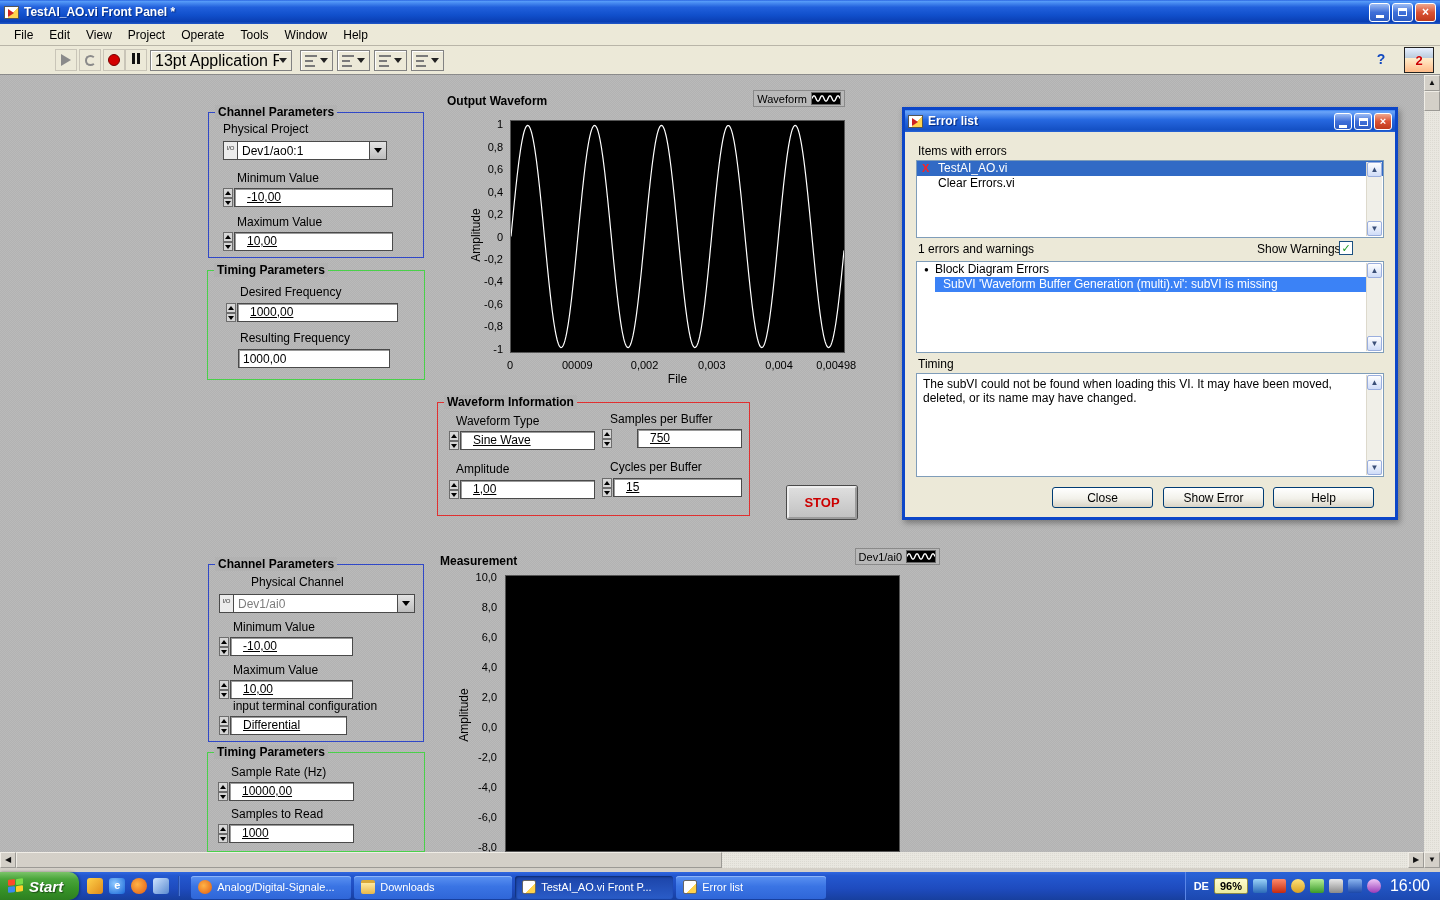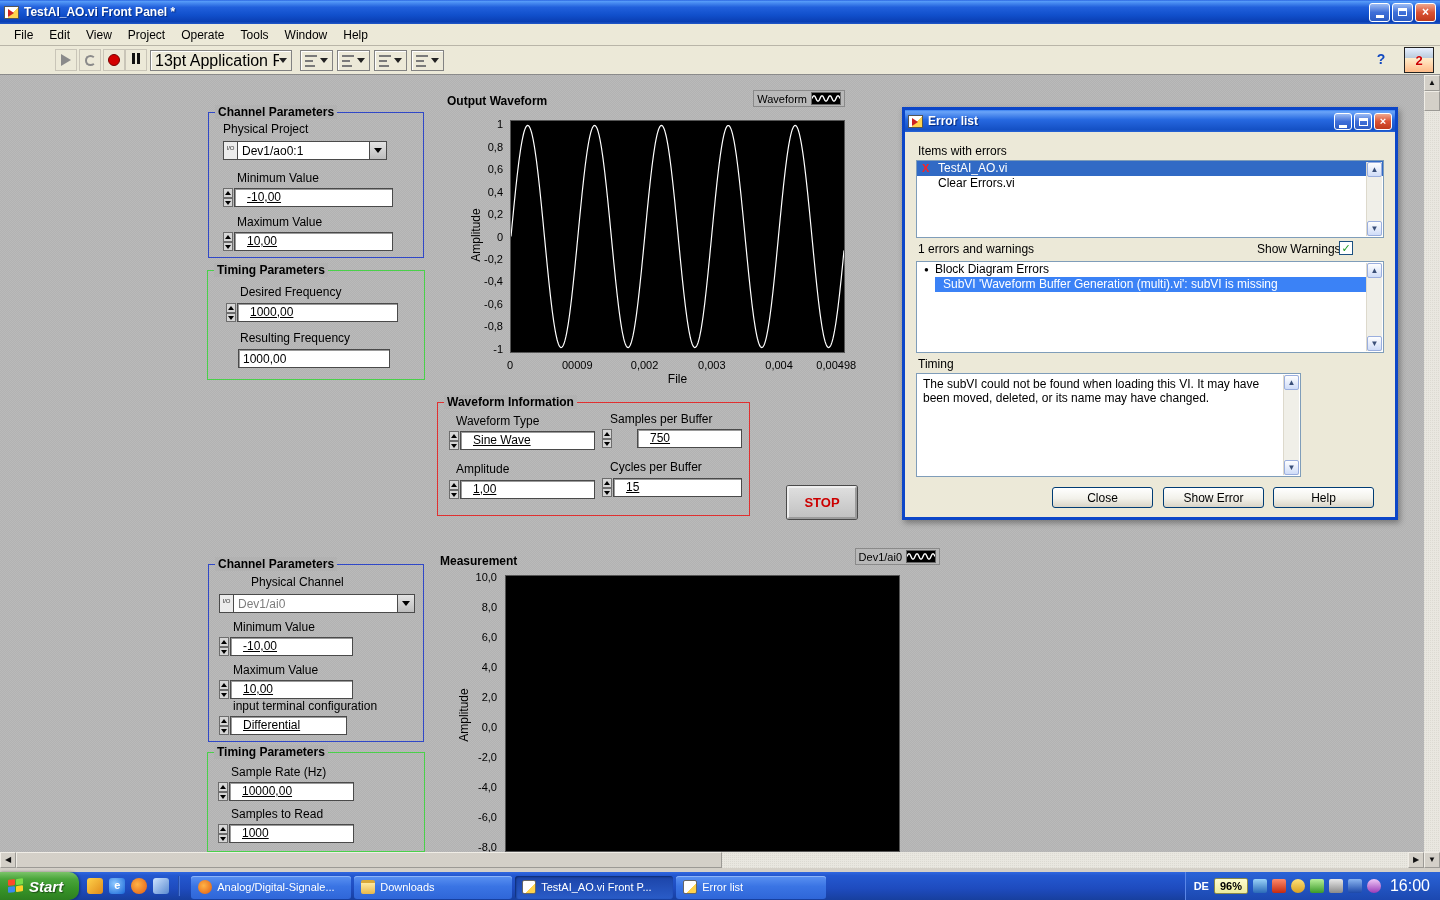--- a/index.html
+++ b/index.html
@@ -360,21 +360,21 @@
           </div>
           <div style="position:relative;height:15px;">
             <div class="trow sel2"><span>SubVI 'Waveform Buffer Generation (multi).vi': subVI is missing</span></div>
           </div>
           <div class="xpsb">
             <span class="xpsb-btn">▲</span>
             <span class="xpsb-btn">▼</span>
           </div>
         </div>
         <span class="xp-text" style="left:13px;top:225px;">Timing</span>
-        <div class="whitebox details-box" style="left:11px;top:241px;width:385px;height:104px;padding-right:22px;">
+        <div class="whitebox details-box" style="left:11px;top:241px;width:468px;height:104px;padding-right:22px;">
           <span>The subVI could not be found when loading this VI. It may have been moved, deleted, or its name may have changed.</span>
           <div class="xpsb">
             <span class="xpsb-btn">▲</span>
             <span class="xpsb-btn">▼</span>
           </div>
         </div>
         <div class="xp-button" style="left:147px;top:355px;">Close</div>
         <div class="xp-button" style="left:258px;top:355px;">Show Error</div>
         <div class="xp-button" style="left:368px;top:355px;">Help</div>
       </div>

